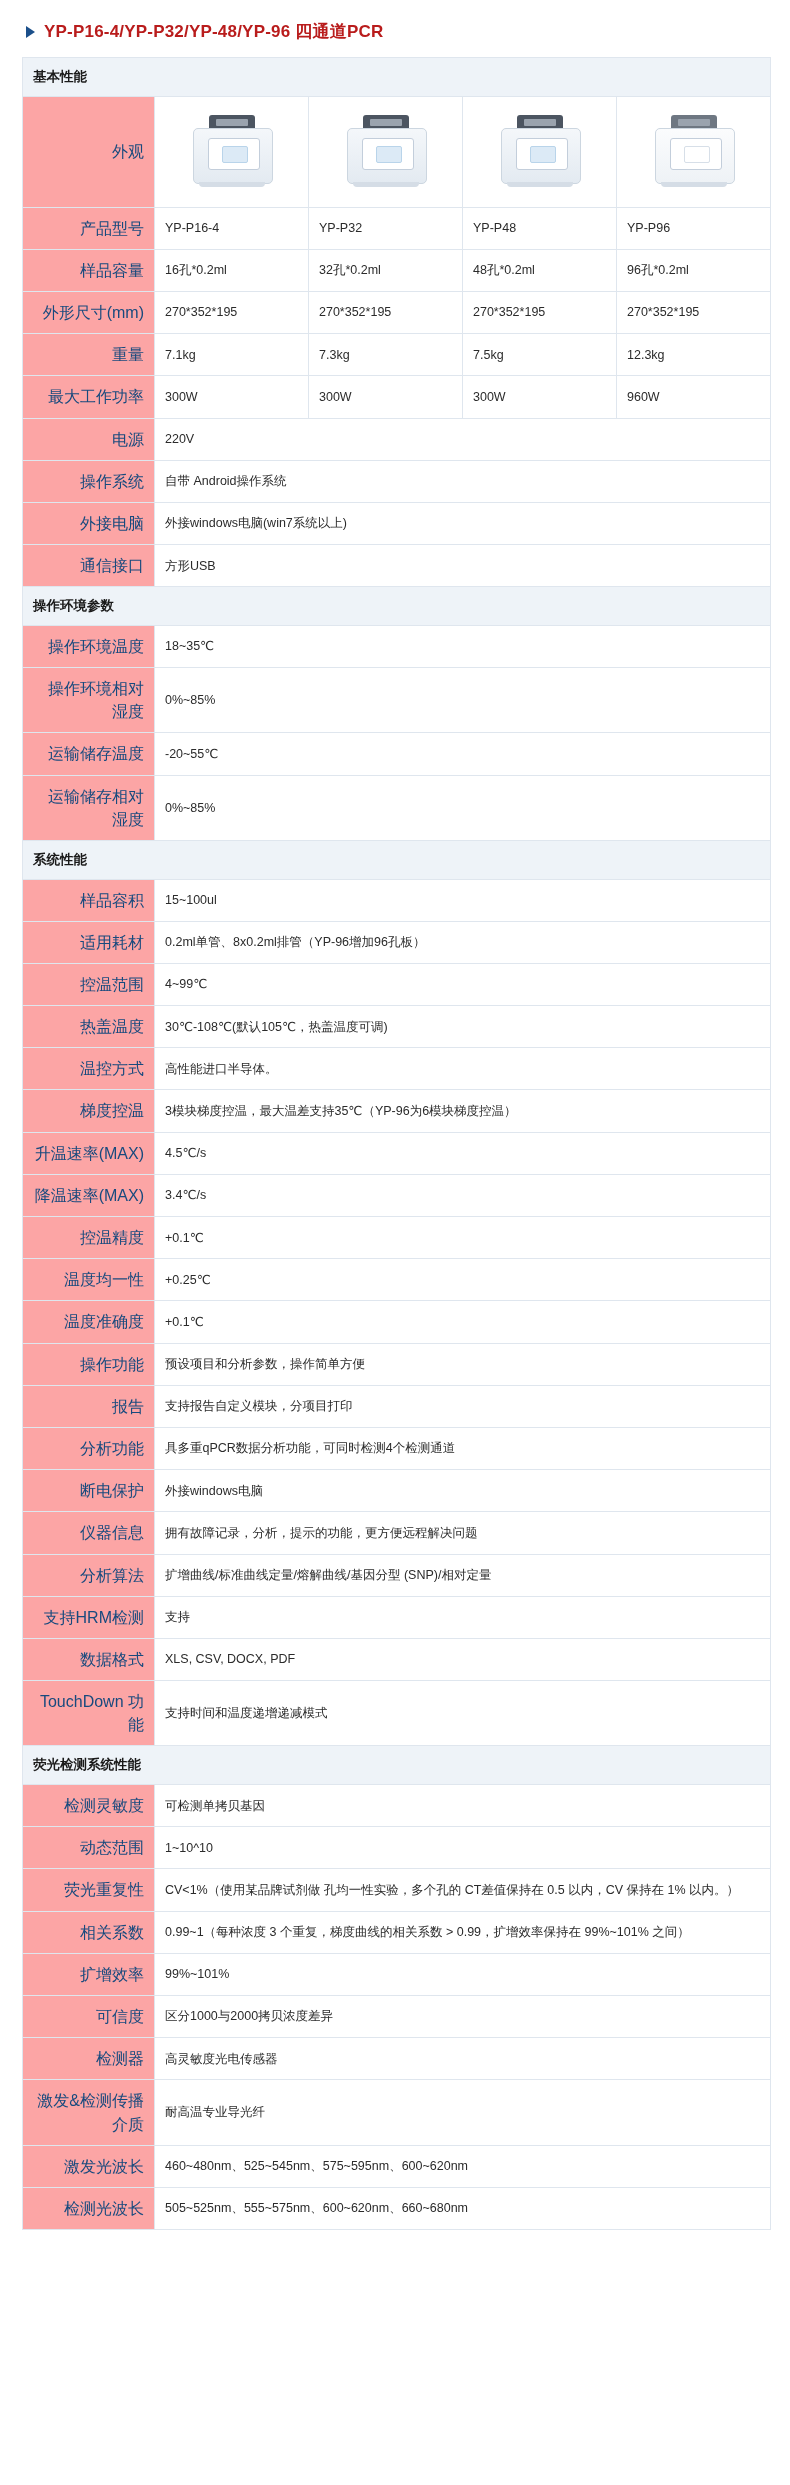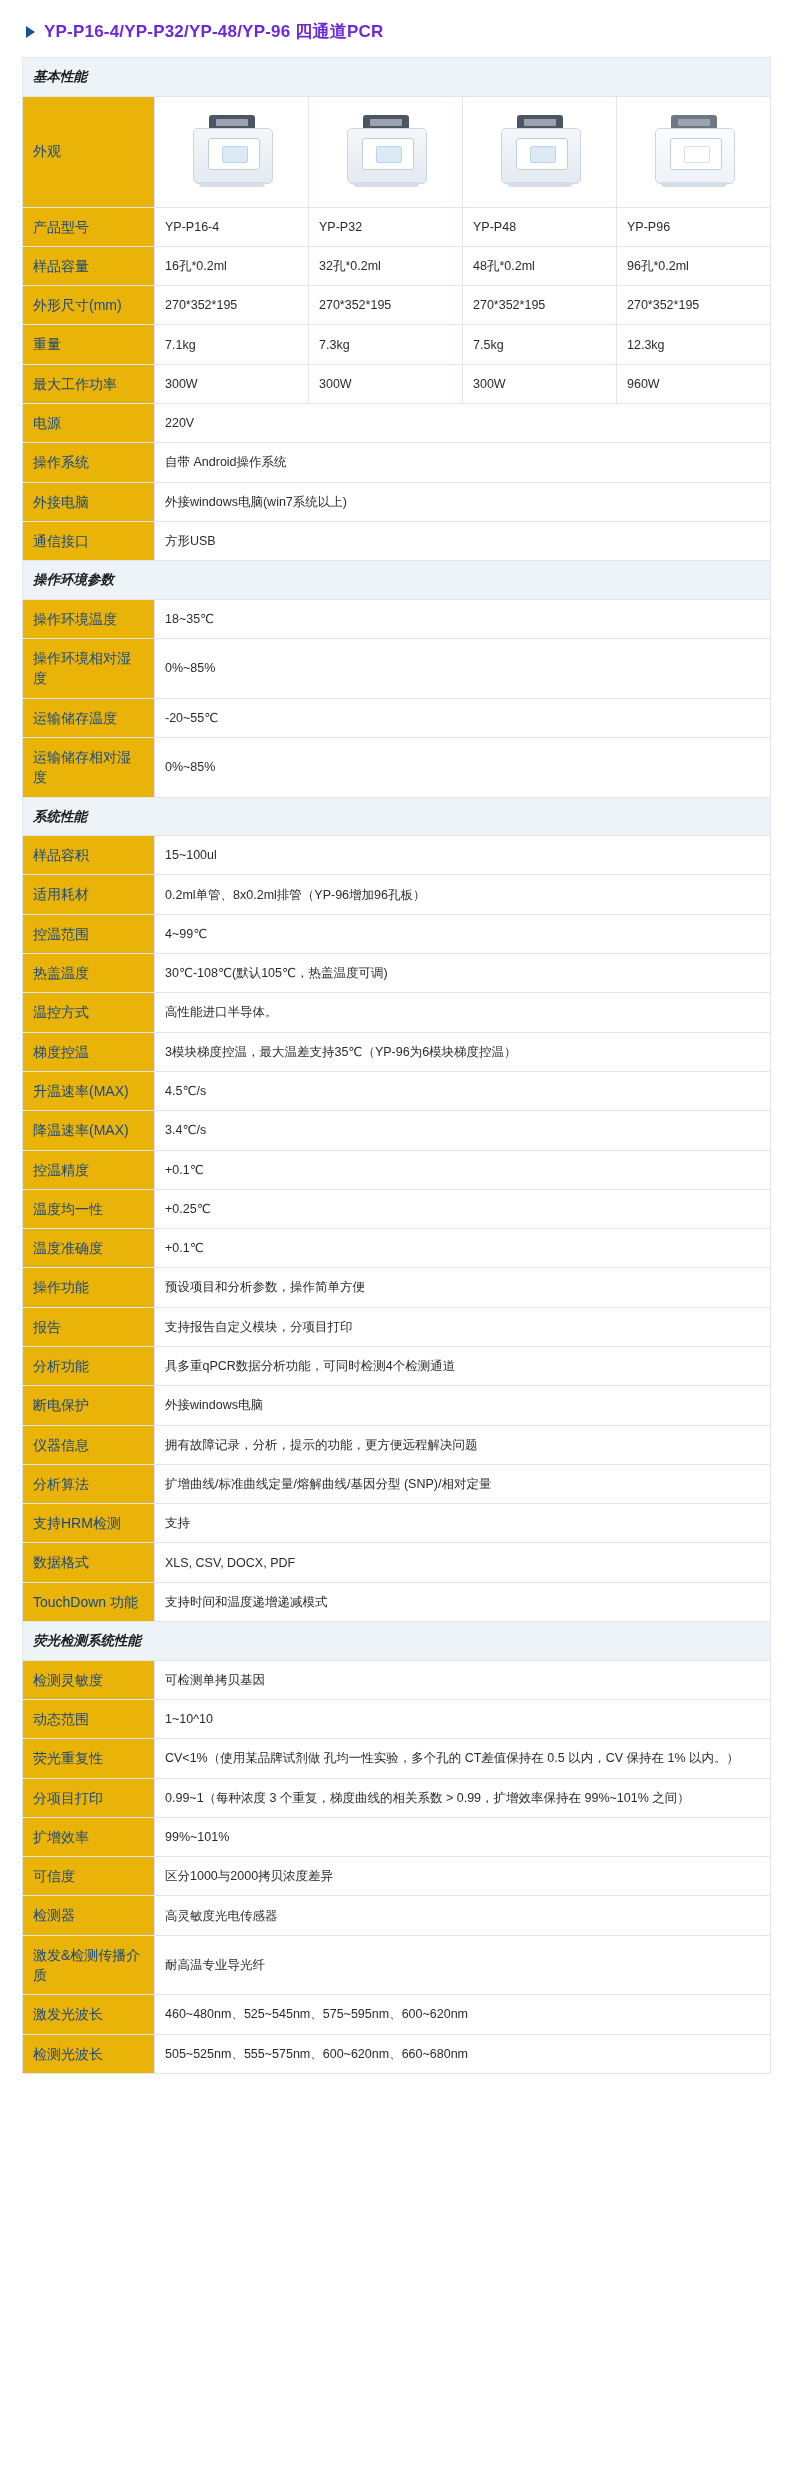--- a/index.html
+++ b/index.html
@@ -28,21 +28,21 @@
   .title-caret {
     width: 0;
     height: 0;
     border-left: 9px solid #1b4f8a;
     border-top: 6px solid transparent;
     border-bottom: 6px solid transparent;
   }
   .title-text {
     font-size: 17px;
     font-weight: bold;
-    color: #6d28d9;
+    color: #b91c1c;
     letter-spacing: .2px;
   }
   
   table.spec {
     border-collapse: collapse;
     width: 100%;
     table-layout: fixed;
     border: 1px solid #d8e0ea;
     font-size: 12.5px;
   }
@@ -52,27 +52,27 @@
     vertical-align: middle;
     line-height: 1.45;
     word-break: break-word;
   }
   .sec-head td {
     background: #eef3f8;
     font-weight: bold;
     font-size: 13.5px;
     color: #1a1a1a;
     padding: 11px 12px;
-    font-style: italic;
   }
   td.label {
     width: 124px;
-    background: #eab308;
+    background: #fca5a5;
     color: #184a7e;
-    font-size: 14px;
+    font-size: 16px;
+    text-align: right;
   }
   td.val {
     background: #ffffff;
     color: #2b2b2b;
   }
   td.val.c1, td.val.c2, td.val.c3, td.val.c4 {
     width: 124px;
   }
   .appearance-cell {
     height: 92px;
@@ -384,21 +384,21 @@
       </tr>
       <tr>
         <td class="label">动态范围</td>
         <td class="val" colspan="4">1~10^10</td>
       </tr>
       <tr>
         <td class="label">荧光重复性</td>
         <td class="val" colspan="4">CV&lt;1%（使用某品牌试剂做 孔均一性实验，多个孔的 CT差值保持在 0.5 以内，CV 保持在 1% 以内。）</td>
       </tr>
       <tr>
-        <td class="label">分项目打印</td>
+        <td class="label">相关系数</td>
         <td class="val" colspan="4">0.99~1（每种浓度 3 个重复，梯度曲线的相关系数 &gt; 0.99，扩增效率保持在 99%~101% 之间）</td>
       </tr>
       <tr>
         <td class="label">扩增效率</td>
         <td class="val" colspan="4">99%~101%</td>
       </tr>
       <tr>
         <td class="label">可信度</td>
         <td class="val" colspan="4">区分1000与2000拷贝浓度差异</td>
       </tr>

